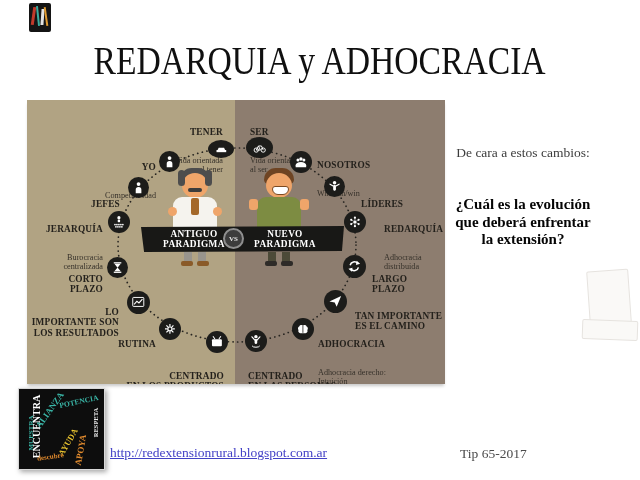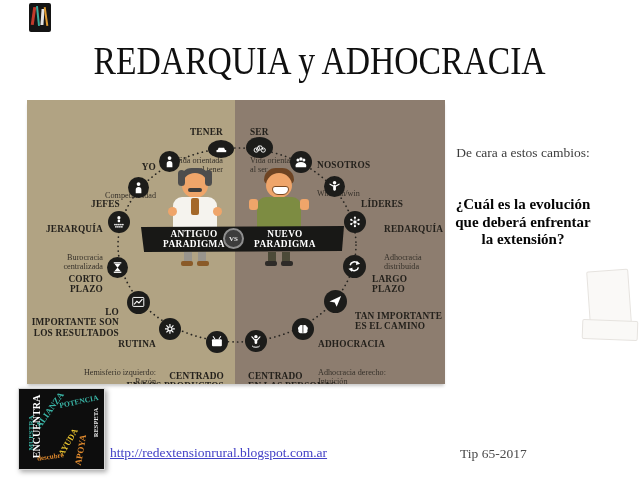--- a/index.html
+++ b/index.html
@@ -101,22 +101,21 @@
 centralizada</div></div>
     <div class="lbl ra" style="right:342px;top:155px;">
       <div class="t">CORTO
 PLAZO</div></div>
     <div class="lbl ra" style="right:326px;top:188px;">
       <div class="t">LO
 IMPORTANTE SON
 LOS RESULTADOS</div></div>
     <div class="lbl ra" style="right:289px;top:220px;">
       <div class="t">RUTINA</div>
-      <div class="s">Hemisferio izquierdo:
-Razón</div></div>
+      </div>
     <div class="lbl ra" style="right:221px;top:252px;">
       <div class="t">CENTRADO
 EN LOS PRODUCTOS</div></div>
 
     <div class="lbl la" style="left:223px;top:8px;">
       <div class="t">SER</div>
       <div class="s">Vida orientada
 al ser</div></div>
     <div class="lbl la" style="left:290px;top:41px;">
       <div class="t">NOSOTROS</div>

